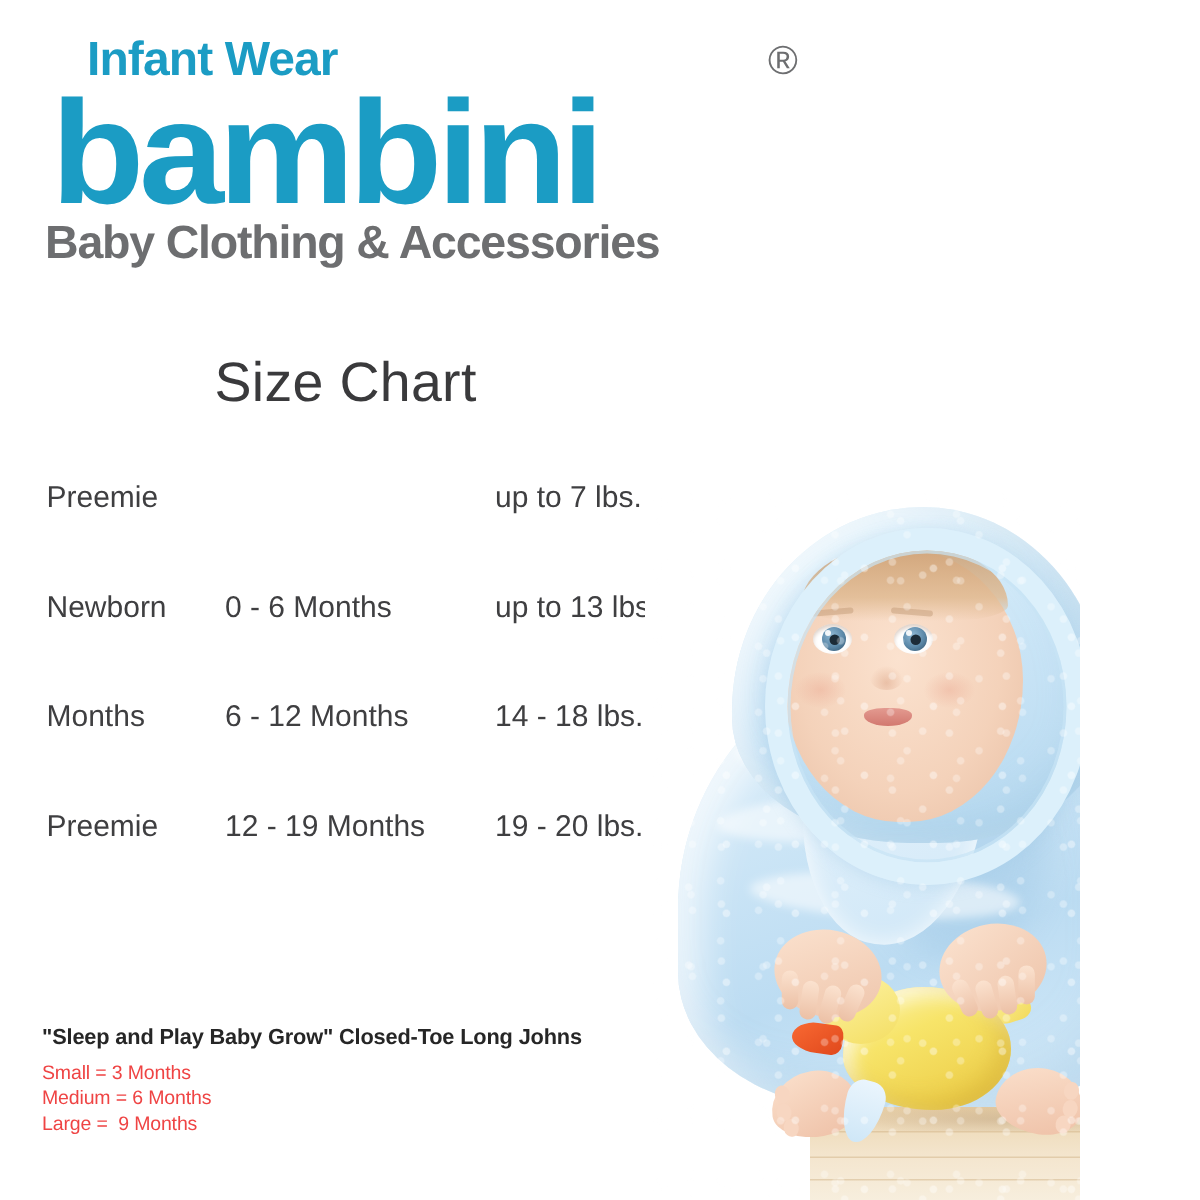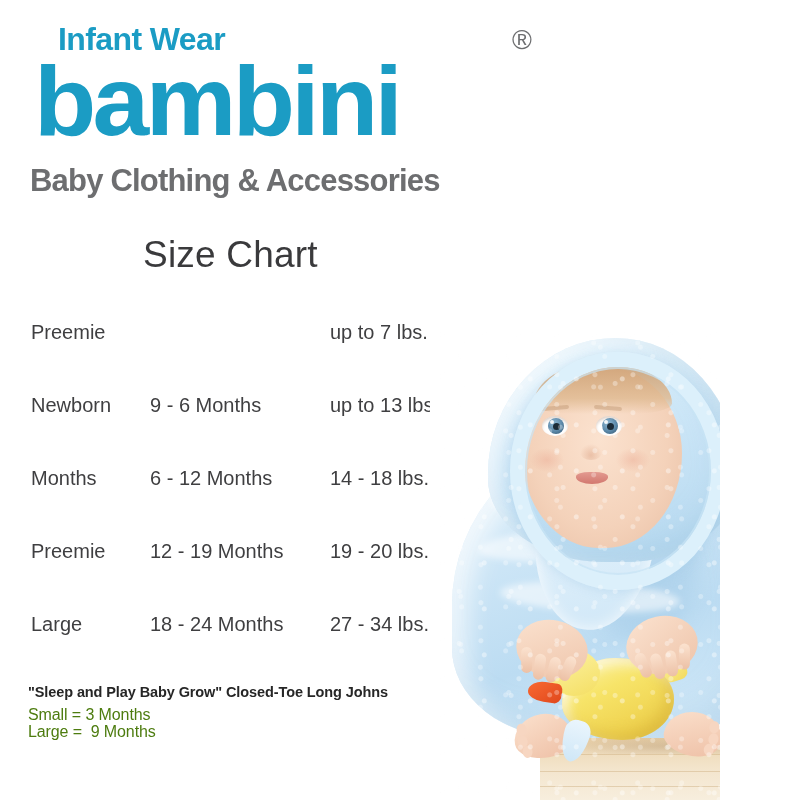--- a/index.html
+++ b/index.html
@@ -26,21 +26,21 @@
     color:#1b9cc4;line-height:1;
     transform:scaleX(1.04);transform-origin:left top;
   }
   .logo-reg{
     position:absolute;left:512px;top:27px;
     font-size:27px;color:#6d6e70;line-height:1;font-weight:normal;
   }
   .logo-tagline{
     position:absolute;left:30px;top:146px;
     font-size:31px;font-weight:bold;letter-spacing:-0.8px;
-    color:#6d6e70;line-height:1;margin-top:19px;
+    color:#6d6e70;line-height:1;
   }
 
   
   .chart-title{
     position:absolute;left:143px;top:236px;
     font-size:37px;color:#3a3a3c;letter-spacing:0.2px;line-height:1;
   }
   .size-table{position:absolute;left:0;top:322px;width:470px;}
   .size-row{position:relative;height:73px;}
   .cell{position:absolute;top:0;font-size:20px;color:#3f3f41;line-height:1;white-space:nowrap;}
@@ -49,21 +49,21 @@
   .col-weight{left:330px;}
 
   
   .footnote{position:absolute;left:28px;top:684px;width:430px;}
   .footnote-title{
     font-size:14.5px;font-weight:bold;color:#262626;
     line-height:1.2;letter-spacing:-0.1px;white-space:nowrap;
   }
   .footnote-lines{margin-top:5px;}
   .footnote-line{
-    font-size:16px;color:#4d7c0f;line-height:17px;
+    font-size:13px;color:#ef4444;line-height:17px;
     white-space:pre;letter-spacing:-0.1px;
   }
 
   
   .photo{
     position:absolute;left:430px;top:320px;width:370px;height:480px;
     overflow:hidden;
   }
   .photo-bg{position:absolute;inset:0;background:#ffffff;}
   
@@ -261,48 +261,44 @@
   <div class="size-table">
 
     <div class="size-row">
       <span class="cell col-size">Preemie</span>
       <span class="cell col-age"></span>
       <span class="cell col-weight">up to 7 lbs.</span>
     </div>
 
     <div class="size-row">
       <span class="cell col-size">Newborn</span>
-      <span class="cell col-age">9 - 6 Months</span>
+      <span class="cell col-age">0 - 6 Months</span>
       <span class="cell col-weight">up to 13 lbs.</span>
     </div>
 
     <div class="size-row">
       <span class="cell col-size">Months</span>
       <span class="cell col-age">6 - 12 Months</span>
       <span class="cell col-weight">14 - 18 lbs.</span>
     </div>
 
     <div class="size-row">
       <span class="cell col-size">Preemie</span>
       <span class="cell col-age">12 - 19 Months</span>
       <span class="cell col-weight">19 - 20 lbs.</span>
     </div>
 
-    <div class="size-row">
-      <span class="cell col-size">Large</span>
-      <span class="cell col-age">18 - 24 Months</span>
-      <span class="cell col-weight">27 - 34 lbs.</span>
-    </div>
 
   </div>
 
   <div class="footnote">
     <div class="footnote-title">"Sleep and Play Baby Grow" Closed-Toe Long Johns</div>
     <div class="footnote-lines">
       <div class="footnote-line">Small = 3 Months</div>
+      <div class="footnote-line">Medium = 6 Months</div>
       <div class="footnote-line">Large =  9 Months</div>
     </div>
   </div>
 
   <div class="photo">
     <div class="photo-bg"></div>
 
     <div class="floor">
       <div class="floor-line floor-l1"></div>
       <div class="floor-line floor-l2"></div>

